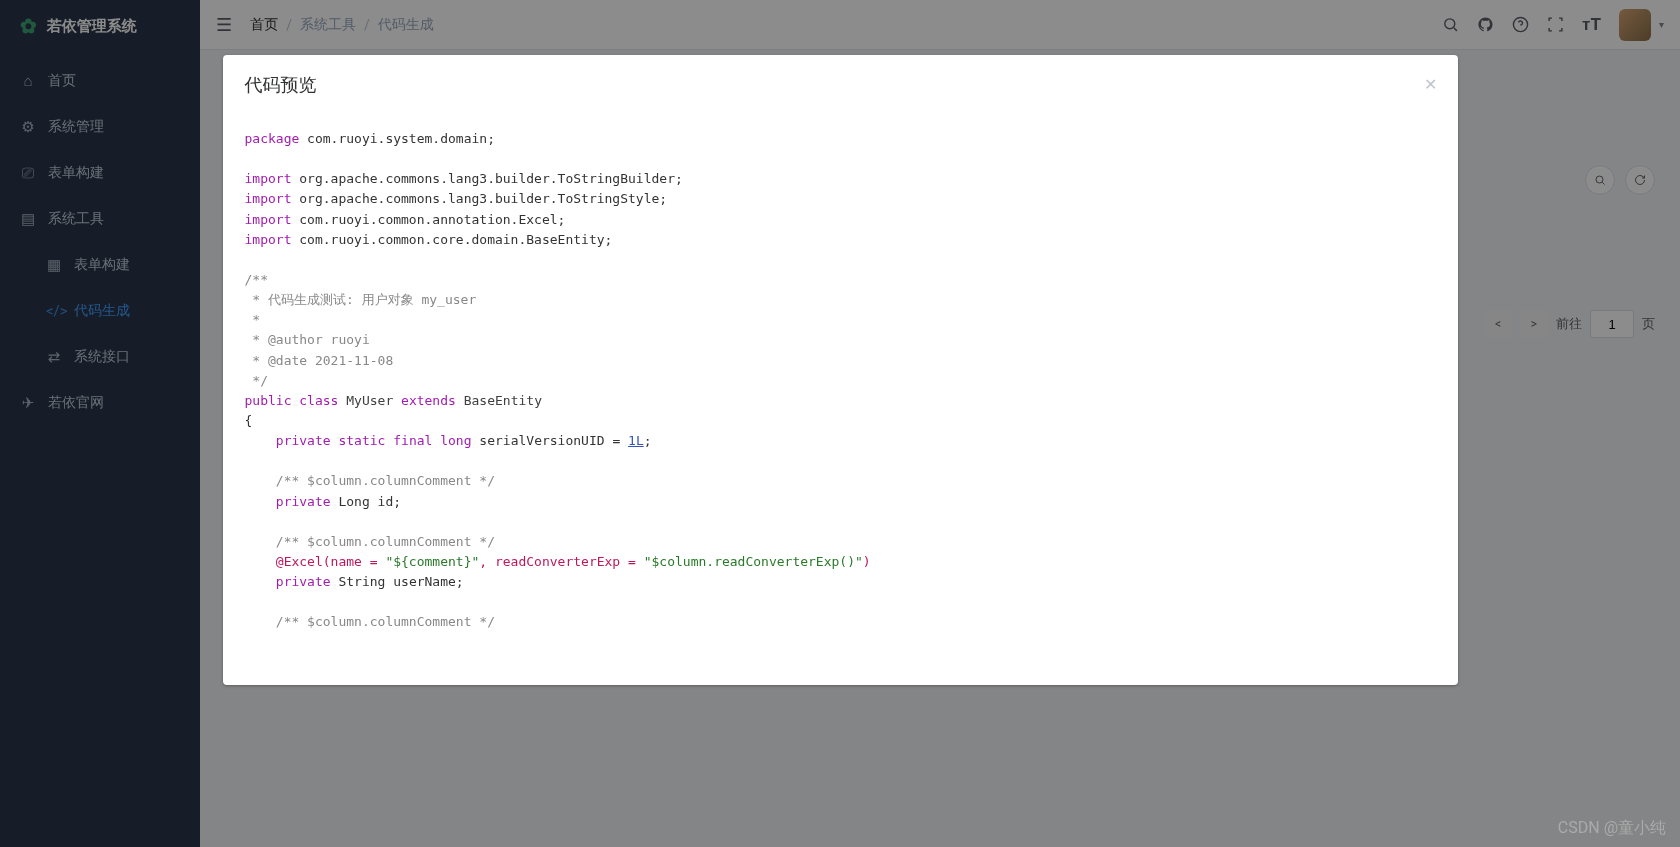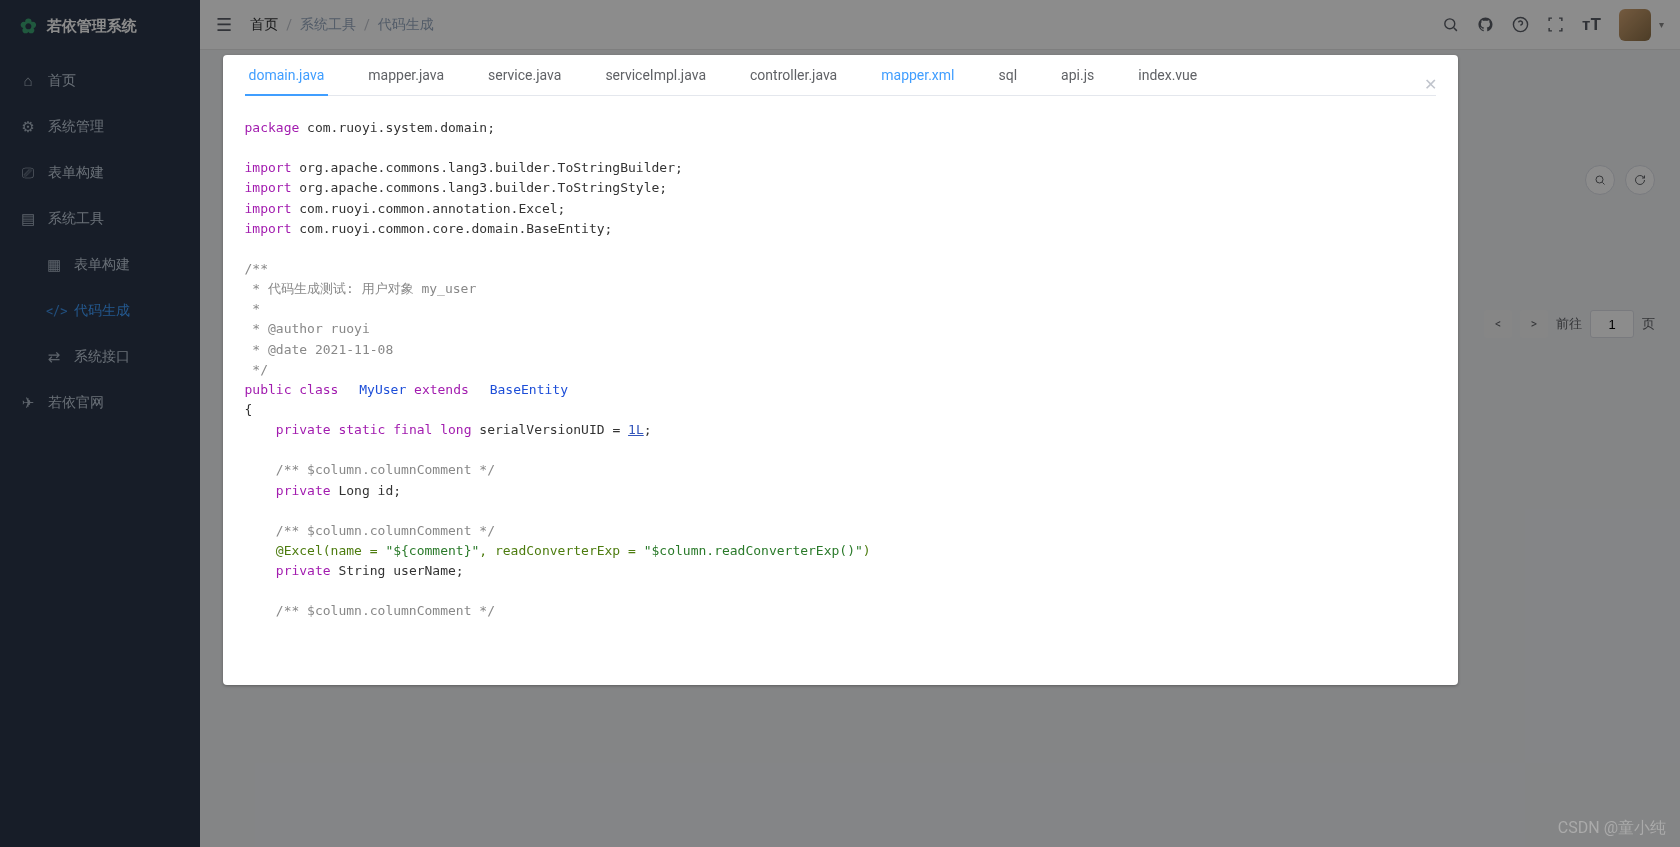--- a/index.html
+++ b/index.html
@@ -52,23 +52,23 @@
     .tab.active::after { content: ''; position: absolute; left: 0; right: 0; bottom: -1px; height: 2px; background: #409eff; }
     .tab.highlight { color: #409eff; }
     
     .code-wrap { flex: 1; overflow-y: auto; margin-top: 22px; padding-right: 12px; }
     .code-wrap::-webkit-scrollbar { width: 8px; }
     .code-wrap::-webkit-scrollbar-thumb { background: #c1c1c1; border-radius: 4px; }
     .code-wrap::-webkit-scrollbar-track { background: #f1f1f1; }
     pre.code { font-family: "NSimSun", SimSun, Consolas, Monaco, monospace; font-size: 13px; line-height: 1.55; color: #333; white-space: pre; }
     .kw { color: #a21caf; }
     .cmt { color: #888; }
-    .cls { color: #1d4ed8; margin-left: 13px; }
+    .cls { color: #404040; }
     .str { color: #2a7a2a; }
-    .ann { color: #4d7c0f; }
+    .ann { color: #be185d; }
     .num { color: #3355bb; text-decoration: underline; }
     
     svg { display: block; }
   </style>
 </head>
 <body>
 
 <div class="app">
   <aside class="sidebar">
     <div class="logo">
@@ -173,32 +173,24 @@
         <input class="pager-input" value="1" style="">
         <span>页</span>
       </div>
     </div>
   </main>
 </div>
 
 <div class="overlay">
   <div class="modal">
     <span class="modal-close">✕</span>
+    <div class="modal-header">
+      <div class="modal-title">代码预览</div>
+    </div>
     <div class="modal-body">
-      <div class="tabs">
-        <div class="tab active">domain.java</div>
-        <div class="tab">mapper.java</div>
-        <div class="tab">service.java</div>
-        <div class="tab">serviceImpl.java</div>
-        <div class="tab">controller.java</div>
-        <div class="tab highlight">mapper.xml</div>
-        <div class="tab">sql</div>
-        <div class="tab">api.js</div>
-        <div class="tab">index.vue</div>
-      </div>
       <div class="code-wrap">
 <pre class="code"><span class="kw">package</span><span> com.ruoyi.system.domain;</span>
 
 <span class="kw">import</span><span> org.apache.commons.lang3.builder.ToStringBuilder;</span>
 <span class="kw">import</span><span> org.apache.commons.lang3.builder.ToStringStyle;</span>
 <span class="kw">import</span><span> com.ruoyi.common.annotation.Excel;</span>
 <span class="kw">import</span><span> com.ruoyi.common.core.domain.BaseEntity;</span>
 
 <span class="cmt">/**</span>
 <span class="cmt"> * 代码生成测试: 用户对象 my_user</span>

